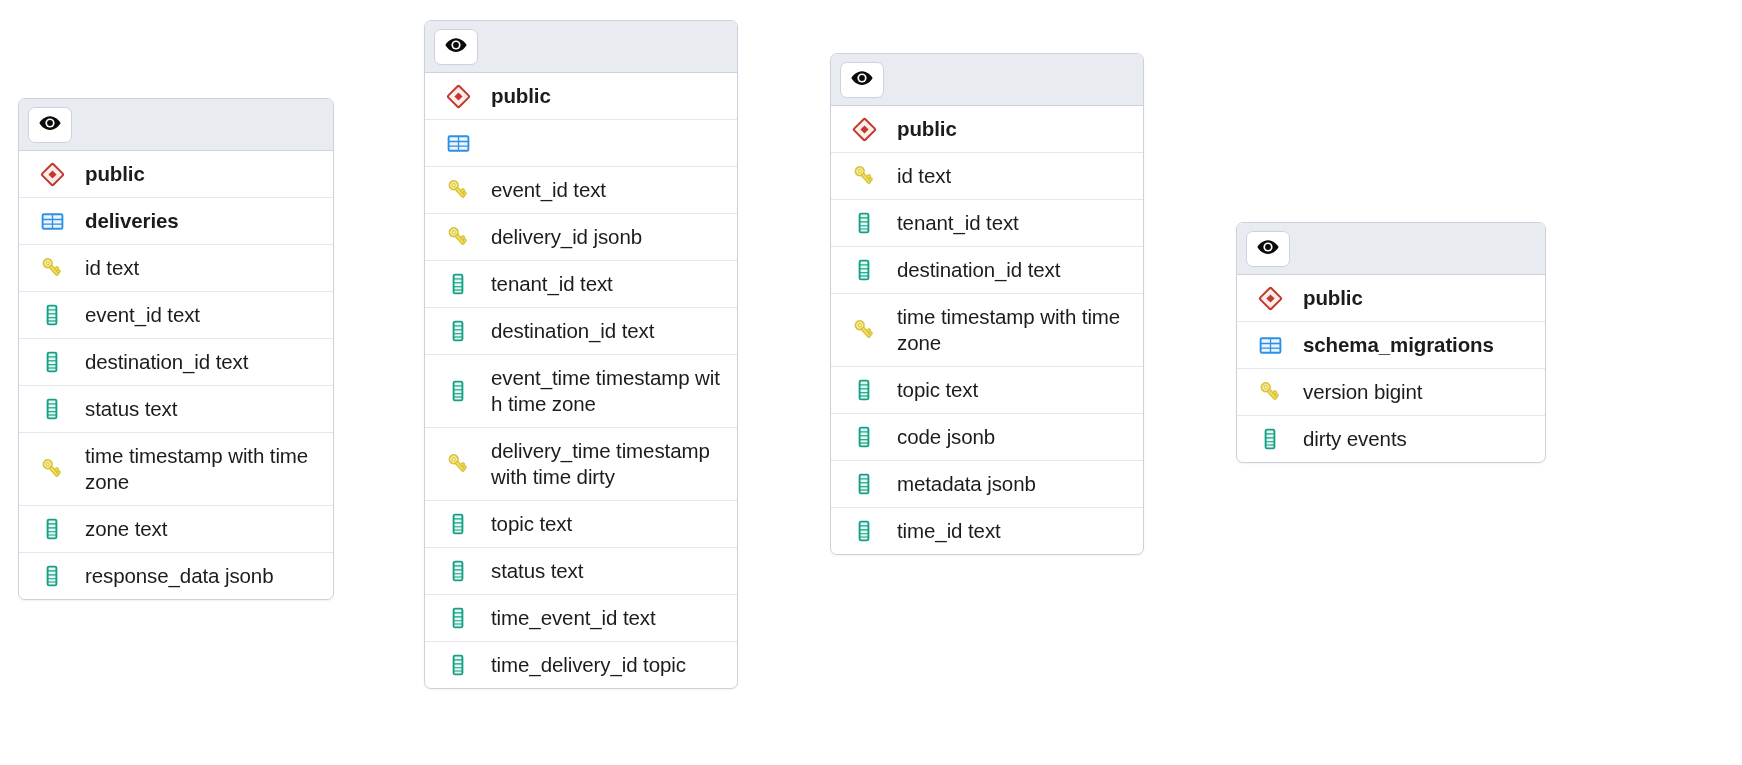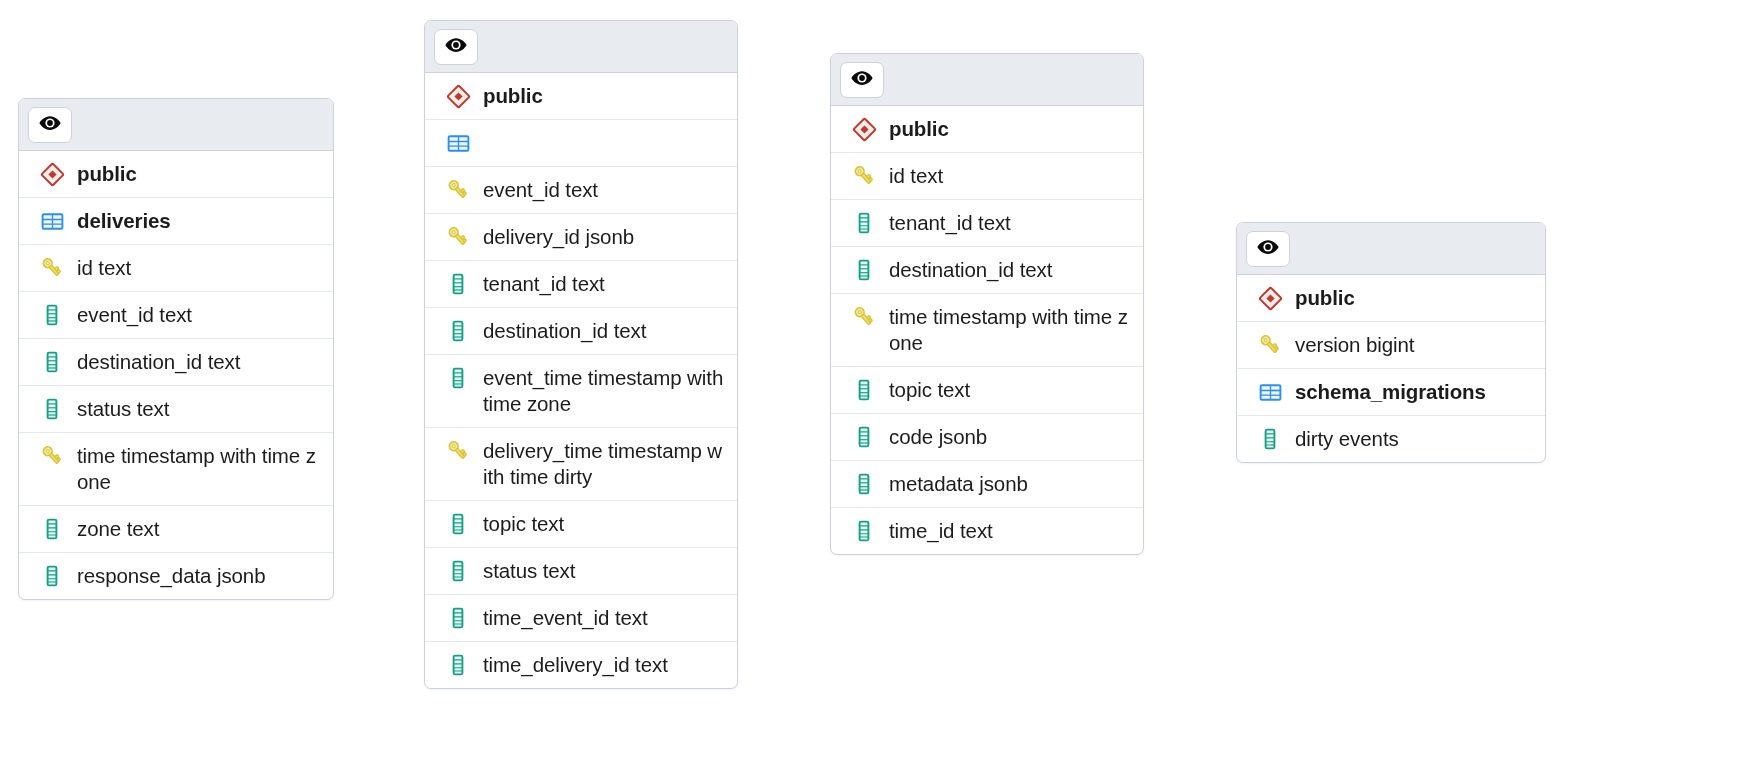--- a/index.html
+++ b/index.html
@@ -56,24 +56,25 @@
     display: flex;
     align-items: center;
     justify-content: center;
     cursor: pointer;
   }
 
   
   .row {
     box-sizing: border-box;
     display: flex;
-    align-items: flex-start;
+    align-items: center;
     border-bottom: 1px solid #e3e7ee;
     padding: 10px 12px 10px 20px;
     min-height: 45px;
+    gap: 8px;
   }
   .row:last-child { border-bottom: none; }
 
   .row-icon {
     flex: 0 0 auto;
     width: 26px;
     height: 26px;
     margin-right: 12px;
     display: flex;
     align-items: center;
@@ -363,21 +364,21 @@
       <div class="row column">
         <span class="row-icon">
           <svg width="24" height="24" viewBox="0 0 24 24">
             <rect x="7.6" y="2.6" width="8.8" height="18.8" rx="1.5" fill="#e4f7f2" stroke="#14a085" stroke-width="1.9"></rect>
             <path d="M7.6 6.9 H16.4" stroke="#14a085" stroke-width="1.15"></path>
             <path d="M7.6 10.8 H16.4" stroke="#14a085" stroke-width="1.15"></path>
             <path d="M7.6 14.7 H16.4" stroke="#14a085" stroke-width="1.15"></path>
             <path d="M7.6 18 H16.4" stroke="#14a085" stroke-width="1.15"></path>
           </svg>
         </span>
-        <span class="row-label">time_delivery_id text</span>
+        <span class="row-label">time_delivery_id topic</span>
       </div>
     </div>
     <div class="table-card" style="left: 830px; top: 53px; width: 314px;">
       <div class="card-header">
         <div class="eye-button">
           <span><svg width="26" height="26" viewBox="0 0 26 26">
               <path d="M13 6.2c-5 0-9 4.1-10.3 6.2-.25.4-.25.9 0 1.3C4 15.8 8 19.9 13 19.9s9-4.1 10.3-6.2c.25-.4.25-.9 0-1.3C22 10.3 18 6.2 13 6.2z" fill="#0a0a0a"></path>
               <circle cx="13" cy="13" r="4.6" fill="#ffffff"></circle>
               <circle cx="13" cy="13" r="2.9" fill="#0a0a0a"></circle>
             </svg></span>
@@ -505,47 +506,47 @@
       </div>
       <div class="row schema">
         <span class="row-icon">
           <svg width="25" height="25" viewBox="0 0 25 25">
             <rect x="4.6" y="4.6" width="15.8" height="15.8" rx="1.6" transform="rotate(45 12.5 12.5)" fill="#fdecea" stroke="#c0392b" stroke-width="2"></rect>
             <rect x="9.6" y="9.6" width="5.8" height="5.8" transform="rotate(45 12.5 12.5)" fill="#c0392b"></rect>
           </svg>
         </span>
         <span class="row-label">public</span>
       </div>
-      <div class="row column">
-        <span class="row-icon">
-          <svg width="26" height="26" viewBox="0 0 26 26">
-            <g transform="rotate(-42 13 13)">
-              <circle cx="13" cy="6.6" r="4.3" fill="#f7eb9b" stroke="#d9c33a" stroke-width="1.7"></circle>
-              <circle cx="13" cy="6.6" r="1.5" fill="#ffffff" stroke="#d9c33a" stroke-width="1"></circle>
-              <rect x="11.4" y="10.4" width="3.2" height="11.4" rx="1.1" fill="#f2e05f" stroke="#d9c33a" stroke-width="1.4"></rect>
-              <rect x="14.2" y="15.1" width="3.6" height="2.8" rx="0.9" fill="#f2e05f" stroke="#d9c33a" stroke-width="1.3"></rect>
-              <rect x="14.2" y="18.7" width="2.9" height="2.6" rx="0.9" fill="#f2e05f" stroke="#d9c33a" stroke-width="1.3"></rect>
-            </g>
-          </svg>
-        </span>
-        <span class="row-label">version bigint</span>
-      </div>
       <div class="row tablename">
         <span class="row-icon">
           <svg width="25" height="25" viewBox="0 0 25 25">
             <rect x="2.6" y="5.2" width="19.8" height="14.6" rx="1.4" fill="#eef4fb" stroke="#2b90e8" stroke-width="1.9"></rect>
             <path d="M2.6 10.5 H22.4" stroke="#2b90e8" stroke-width="1.7"></path>
             <path d="M2.6 15.2 H22.4" stroke="#2b90e8" stroke-width="1.3"></path>
             <path d="M12.5 5.2 V19.8" stroke="#2b90e8" stroke-width="1.3"></path>
           </svg>
         </span>
         <span class="row-label">schema_migrations</span>
       </div>
       <div class="row column">
         <span class="row-icon">
+          <svg width="26" height="26" viewBox="0 0 26 26">
+            <g transform="rotate(-42 13 13)">
+              <circle cx="13" cy="6.6" r="4.3" fill="#f7eb9b" stroke="#d9c33a" stroke-width="1.7"></circle>
+              <circle cx="13" cy="6.6" r="1.5" fill="#ffffff" stroke="#d9c33a" stroke-width="1"></circle>
+              <rect x="11.4" y="10.4" width="3.2" height="11.4" rx="1.1" fill="#f2e05f" stroke="#d9c33a" stroke-width="1.4"></rect>
+              <rect x="14.2" y="15.1" width="3.6" height="2.8" rx="0.9" fill="#f2e05f" stroke="#d9c33a" stroke-width="1.3"></rect>
+              <rect x="14.2" y="18.7" width="2.9" height="2.6" rx="0.9" fill="#f2e05f" stroke="#d9c33a" stroke-width="1.3"></rect>
+            </g>
+          </svg>
+        </span>
+        <span class="row-label">version bigint</span>
+      </div>
+      <div class="row column">
+        <span class="row-icon">
           <svg width="24" height="24" viewBox="0 0 24 24">
             <rect x="7.6" y="2.6" width="8.8" height="18.8" rx="1.5" fill="#e4f7f2" stroke="#14a085" stroke-width="1.9"></rect>
             <path d="M7.6 6.9 H16.4" stroke="#14a085" stroke-width="1.15"></path>
             <path d="M7.6 10.8 H16.4" stroke="#14a085" stroke-width="1.15"></path>
             <path d="M7.6 14.7 H16.4" stroke="#14a085" stroke-width="1.15"></path>
             <path d="M7.6 18 H16.4" stroke="#14a085" stroke-width="1.15"></path>
           </svg>
         </span>
         <span class="row-label">dirty events</span>
       </div>

